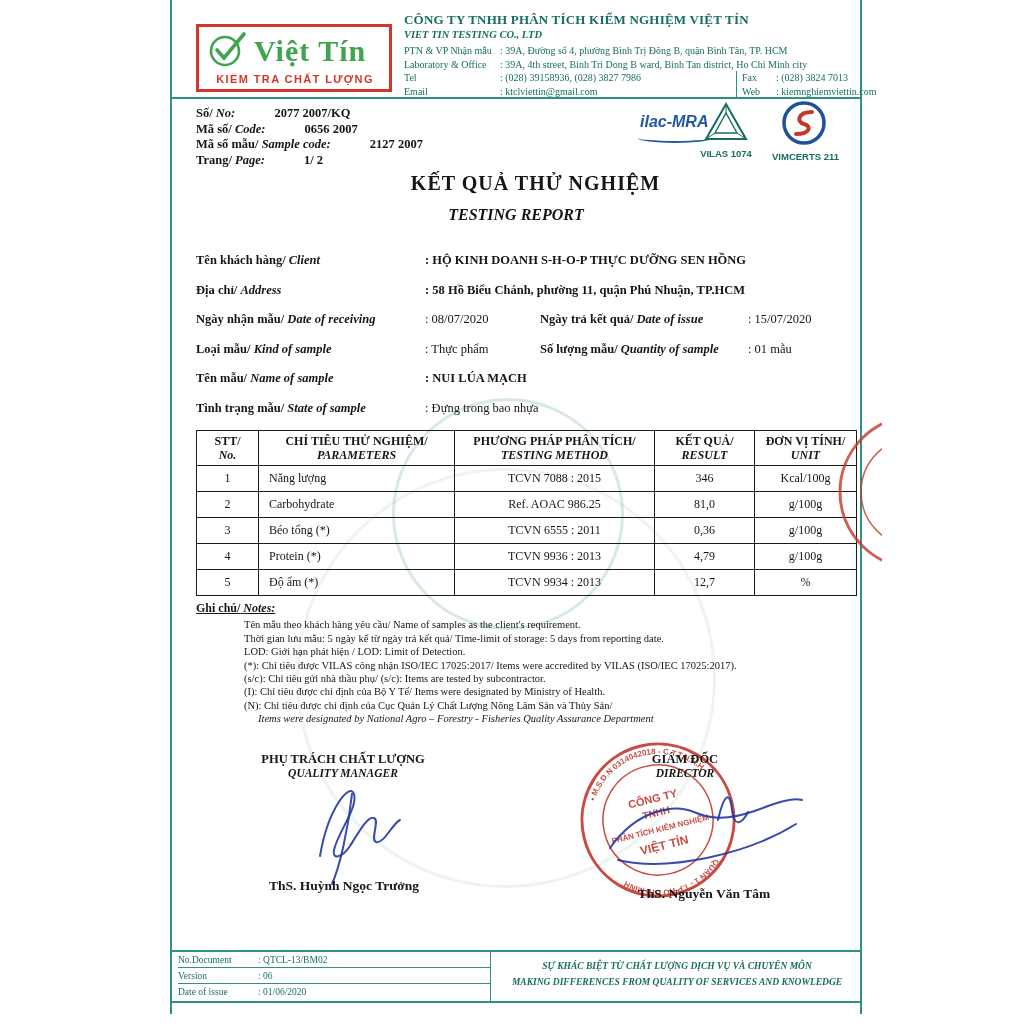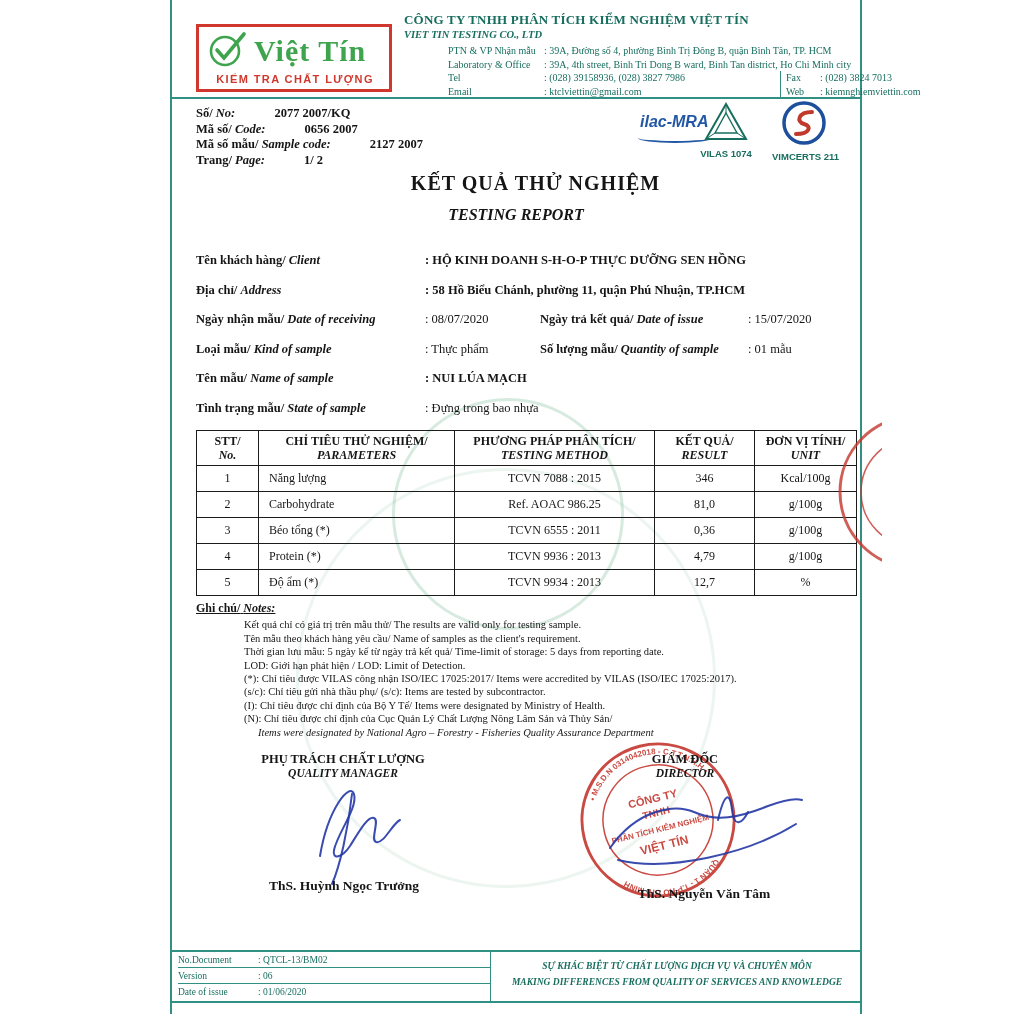--- a/index.html
+++ b/index.html
@@ -28,21 +28,21 @@
     border:3px solid #d0382d; background:#fff; padding:3px 6px 2px 8px; }
   .logo-row { display:flex; align-items:center; gap:7px; }
   .logo-name { font-size:30px; font-weight:bold; color:#3fa44e; letter-spacing:1px; line-height:34px; }
   .logo-tagline { font-size:11px; font-weight:bold; color:#d0382d; letter-spacing:1.4px; text-align:center; margin-top:1px;
     font-family:"Liberation Sans",sans-serif; }
 
   
   .company { position:absolute; left:404px; top:12px; width:452px; color:#176e5f; }
   .company-name { font-size:13px; font-weight:bold; letter-spacing:0.2px; }
   .company-name-en { font-size:10.5px; font-weight:bold; font-style:italic; margin-top:1px; }
-  .contact { margin-top:4px; font-size:10px; line-height:13.5px; white-space:nowrap;margin-left:44px; }
+  .contact { margin-top:4px; font-size:10px; line-height:13.5px; white-space:nowrap; }
   .contact-row { display:flex; }
   .contact .cl { width:96px; flex:0 0 96px; }
   .contact .cv-wide { flex:1; }
   .contact .cv-fixed { width:236px; flex:0 0 236px; }
   .contact .cl2 { width:40px; flex:0 0 40px; border-left:1px solid #2f9083; padding-left:5px; }
   .contact .cv2 { flex:1; }
 
   
   .doc-meta { position:absolute; left:196px; top:106px; font-size:12.5px; line-height:15.5px; }
   .lv { font-weight:bold; }
@@ -341,21 +341,20 @@
       <text x="80" y="92" text-anchor="middle" font-size="8">PHÂN TÍCH KIỂM NGHIỆM</text>
       <text x="80" y="110" text-anchor="middle" font-size="12">VIỆT TÍN</text>
     </svg>
   </div>
 
   <div class="notes">
     <div class="notes-heading">
       <span class="lv">Ghi chú/</span>
       <span class="le">Notes:</span>
     </div>
-    <div class="note-line">Kết quả chỉ có giá trị trên mẫu thử/ The results are valid only for testing sample.</div>
     <div class="note-line">Tên mẫu theo khách hàng yêu cầu/ Name of samples as the client's requirement.</div>
     <div class="note-line">Thời gian lưu mẫu: 5 ngày kể từ ngày trả kết quả/ Time-limit of storage: 5 days from reporting date.</div>
     <div class="note-line">LOD: Giới hạn phát hiện / LOD: Limit of Detection.</div>
     <div class="note-line">(*): Chỉ tiêu được VILAS công nhận ISO/IEC 17025:2017/ Items were accredited by VILAS (ISO/IEC 17025:2017).</div>
     <div class="note-line">(s/c): Chỉ tiêu gửi nhà thầu phụ/ (s/c): Items are tested by subcontractor.</div>
     <div class="note-line">(I): Chỉ tiêu được chỉ định của Bộ Y Tế/ Items were designated by Ministry of Health.</div>
     <div class="note-line">(N): Chỉ tiêu được chỉ định của Cục Quản Lý Chất Lượng Nông Lâm Sản và Thủy Sản/</div>
     <div class="note-line lastline">Items were designated by National Agro – Forestry - Fisheries Quality Assurance Department</div>
   </div>
 

